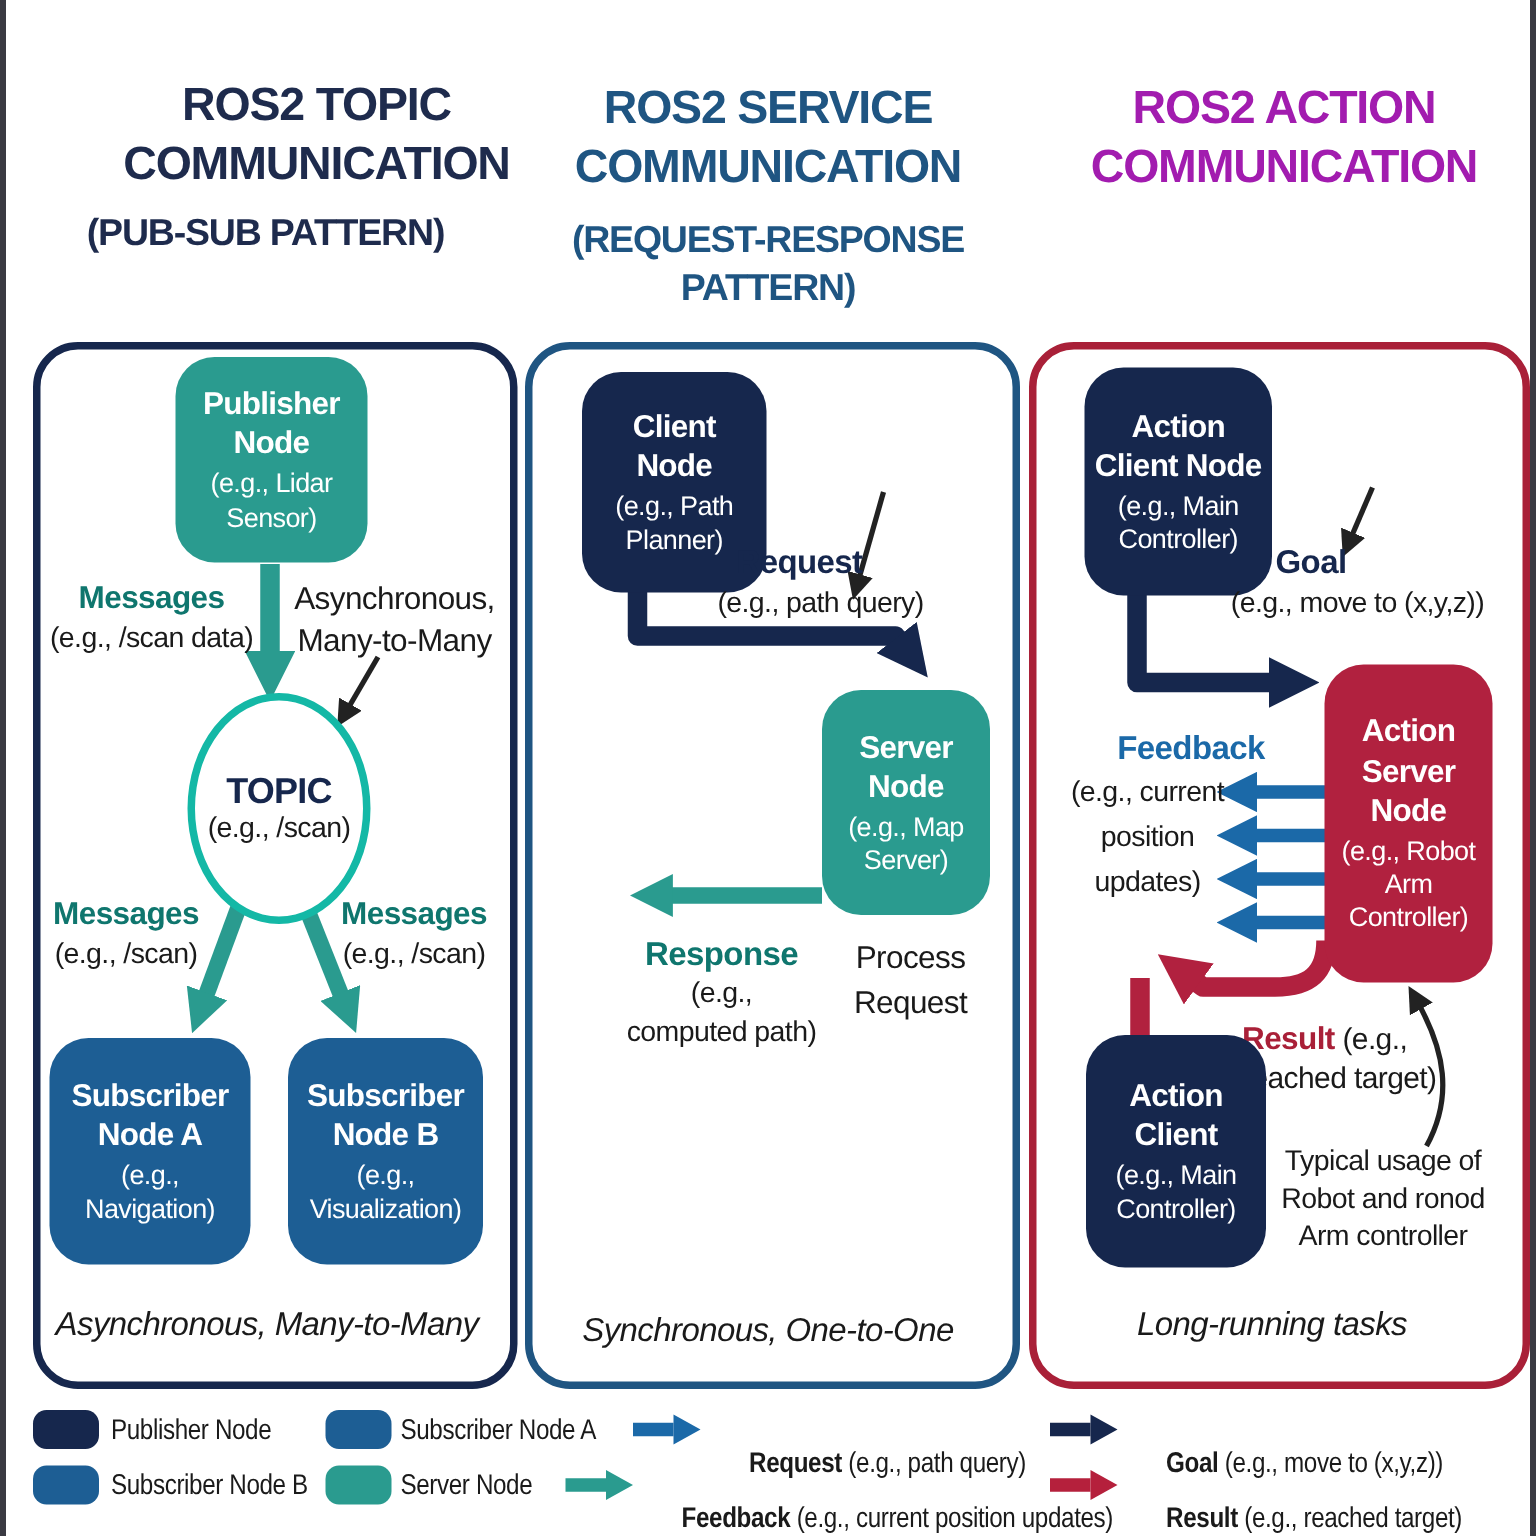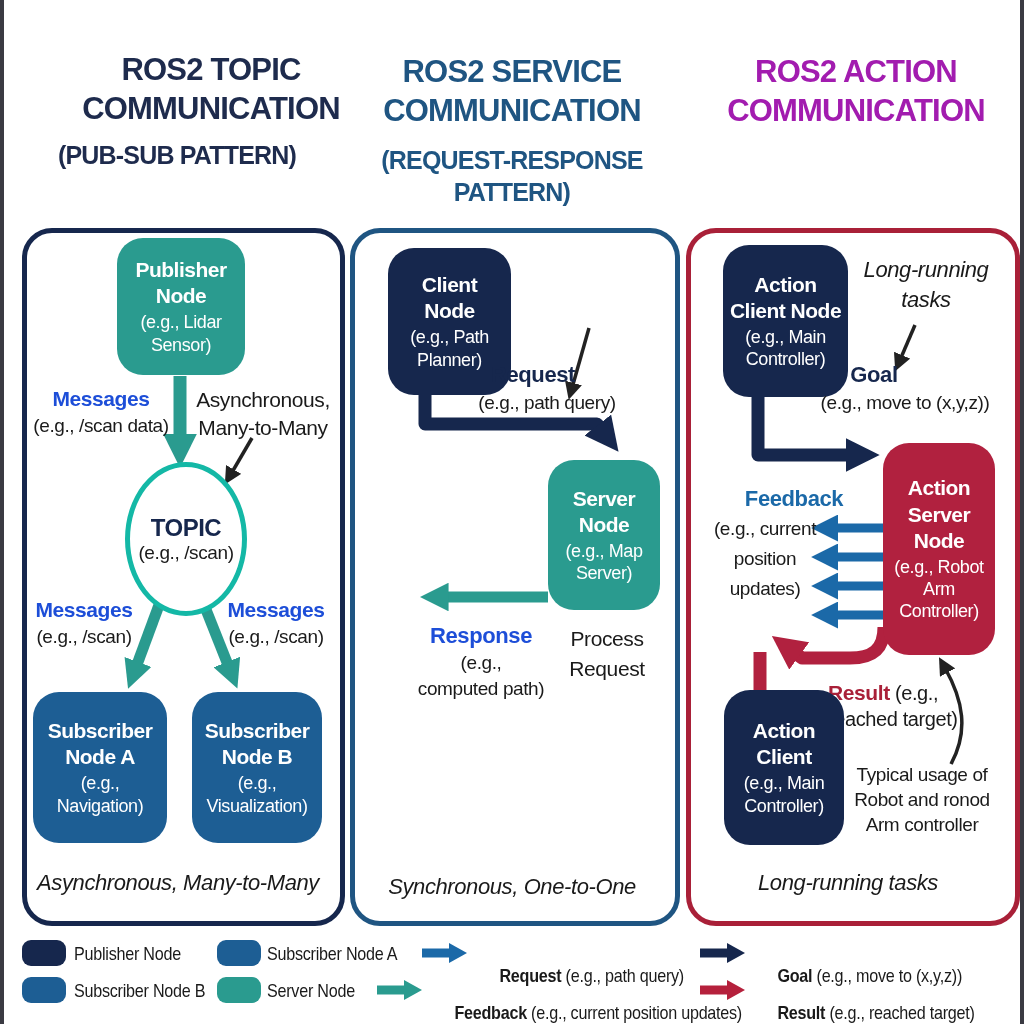--- a/index.html
+++ b/index.html
@@ -27,21 +27,21 @@
   
   #topic-ellipse{position:absolute;left:125px;top:462px;width:112px;height:144px;background:#fff;
         border:5px solid #14b8a6;border-radius:50%;display:flex;flex-direction:column;
         align-items:center;justify-content:center;text-align:center;}
   #topic-ellipse .nm{font-weight:bold;font-size:24px;color:#16274d;letter-spacing:-0.5px;}
   #topic-ellipse .ex{font-size:19px;color:#1a1a1a;letter-spacing:-0.4px;}
   
   .lbl{position:absolute;white-space:pre;line-height:1.35;letter-spacing:-0.4px;}
   .ctr{transform:translateX(-50%);text-align:center;}
   .b{font-weight:bold;}
-  .teal-c{color:#1d4ed8;} .navy-c{color:#16274d;} .steel-c{color:#1b69a8;} .crimson-c{color:#a92038;}
+  .teal-c{color:#0f766e;} .navy-c{color:#16274d;} .steel-c{color:#1b69a8;} .crimson-c{color:#a92038;}
   .sz21{font-size:21px;} .sz22{font-size:22px;} .sz19{font-size:19px;} .sz20{font-size:20px;}
   .it{font-style:italic;font-size:22px;}
   .lh30{line-height:30px;} .lh25{line-height:25px;}
   
   #arrows{position:absolute;left:0;top:0;z-index:2;pointer-events:none;}
   .z3{z-index:3;} .z1{z-index:1;}
   
   .swatch{position:absolute;width:44px;height:26px;border-radius:9px;}
   .leg-lbl{position:absolute;font-size:19px;letter-spacing:-0.3px;transform:scaleX(0.85);
            transform-origin:left center;white-space:pre;}
@@ -166,22 +166,20 @@
   <div class="lbl ctr sz21 lh30 z3" style="left:607px;top:624px;">Process
 Request</div>
   <div class="lbl ctr it z3" style="left:512px;top:872px;">Synchronous, One-to-One</div>
 
   <div class="node navy-bg z3" style="left:697px;top:245px;width:125px;height:152px;">
     <span class="nm">Action
 Client Node</span>
     <span class="ex">(e.g., Main
 Controller)</span>
   </div>
-  <div class="lbl ctr it z3" style="left:926px;top:255px;">Long-running
-tasks</div>
   <div class="lbl ctr b navy-c sz22 z3" style="left:874px;top:360px;">Goal</div>
   <div class="lbl ctr sz19 z3" style="left:905px;top:390px;">(e.g., move to (x,y,z))</div>
 
   <div class="node crimson-bg z3" style="left:883px;top:443px;width:112px;height:212px;">
     <span class="nm">Action
 Server
 Node</span>
     <span class="ex">(e.g., Robot
 Arm
 Controller)</span>

